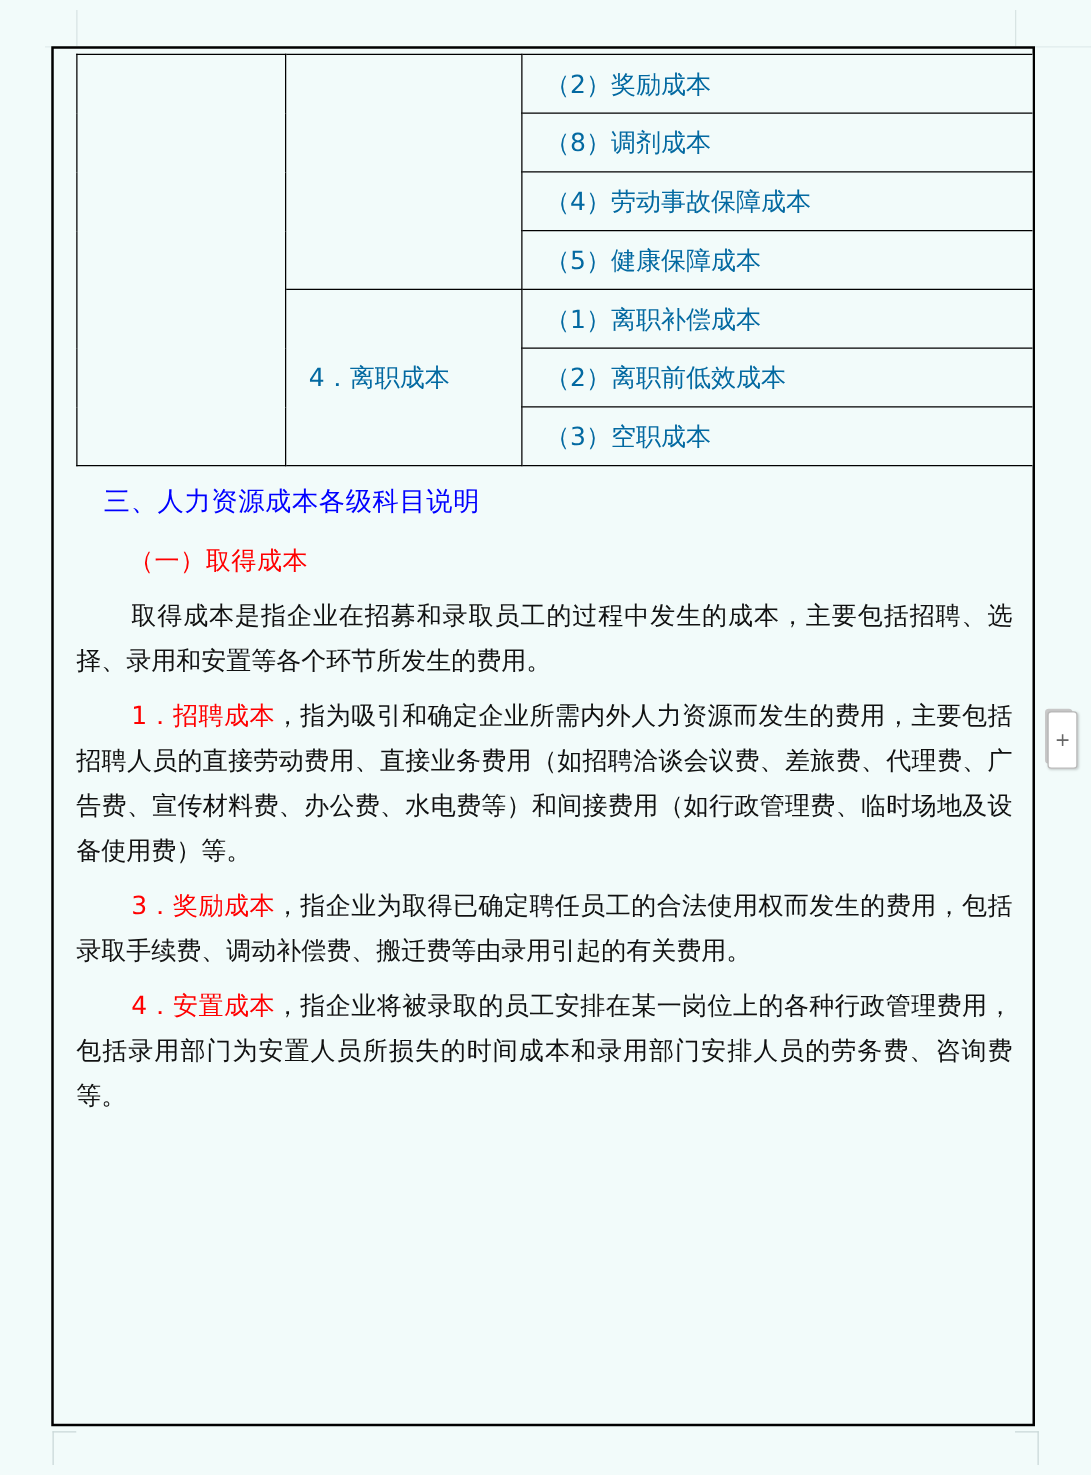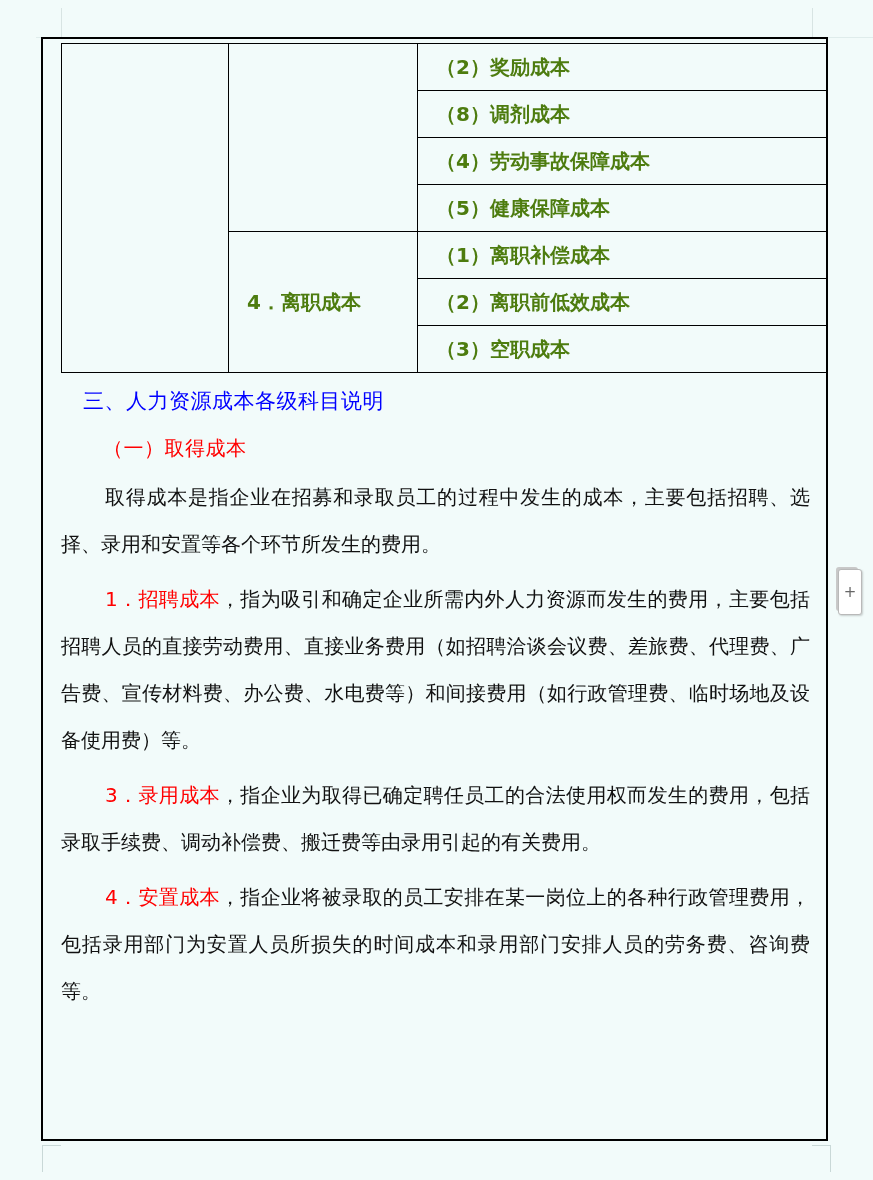--- a/index.html
+++ b/index.html
@@ -64,25 +64,24 @@
     table-layout: fixed;
     width: 746px;
     margin: 4px 0 0 18px;
     background: #f2fbfa;
   }
   table.cost-table td {
     border: 1.5px solid #000;
     height: 46px;
     padding: 0 0 0 18px;
     font-size: 20px;
-    color: #4d7c0f;
+    color: #0369a1;
     vertical-align: middle;
     line-height: 1.2;
     font-family: "DejaVu Sans", sans-serif;
-    font-weight: bold;
   }
   td.col-a { width: 148px; padding: 0; }
   td.col-b { width: 170px; }
   td.col-c { width: 428px; }
 
   
   .content {
     padding: 0 16px 0 18px;
   }
 
@@ -100,21 +99,21 @@
     font-weight: normal;
     font-size: 20px;
     margin: 20px 0 0 42px;
     letter-spacing: 0.5px;
     font-family: "DejaVu Sans", sans-serif;
   }
 
   p.para {
     font-size: 20px;
     color: #111;
-    line-height: 47px;
+    line-height: 36px;
     margin: 8px 0 0 0;
     text-indent: 44px;
     text-align: justify;
     text-justify: inter-ideograph;
     font-family: "DejaVu Sans", sans-serif;
     word-break: break-all;
   }
   p.para:first-of-type { margin-top: 12px; }
 
   .red { color: #ff0000; margin-top: 32px; }
@@ -196,21 +195,21 @@
       <h4 class="sub-head">（一）取得成本</h4>
 
       <p class="para">取得成本是指企业在招募和录取员工的过程中发生的成本，主要包括招聘、选择、录用和安置等各个环节所发生的费用。</p>
 
       <p class="para">
         <span class="num">1．</span><span class="red">招聘成本</span><span>，指为吸引和确定企业所需内外人力资源而发生的费用，主要包括招聘人员的直接劳动费用、直接业务费用（如招聘洽谈会议费、差旅费、代理费、广告费、宣传材料费、办公费、水电费等）和间接费用（如行政管理费、临时场地及设备使用费）等。</span>
       </p>
 
 
       <p class="para">
-        <span class="num">3．</span><span class="red">录用成本</span><span>，指企业为取得已确定聘任员工的合法使用权而发生的费用，包括录取手续费、调动补偿费、搬迁费等由录用引起的有关费用。</span>
+        <span class="num">3．</span><span class="red">奖励成本</span><span>，指企业为取得已确定聘任员工的合法使用权而发生的费用，包括录取手续费、调动补偿费、搬迁费等由录用引起的有关费用。</span>
       </p>
 
       <p class="para">
         <span class="num">4．</span><span class="red">安置成本</span><span>，指企业将被录取的员工安排在某一岗位上的各种行政管理费用，包括录用部门为安置人员所损失的时间成本和录用部门安排人员的劳务费、咨询费等。</span>
       </p>
 
     </div>
   </div>
 </div>
 

